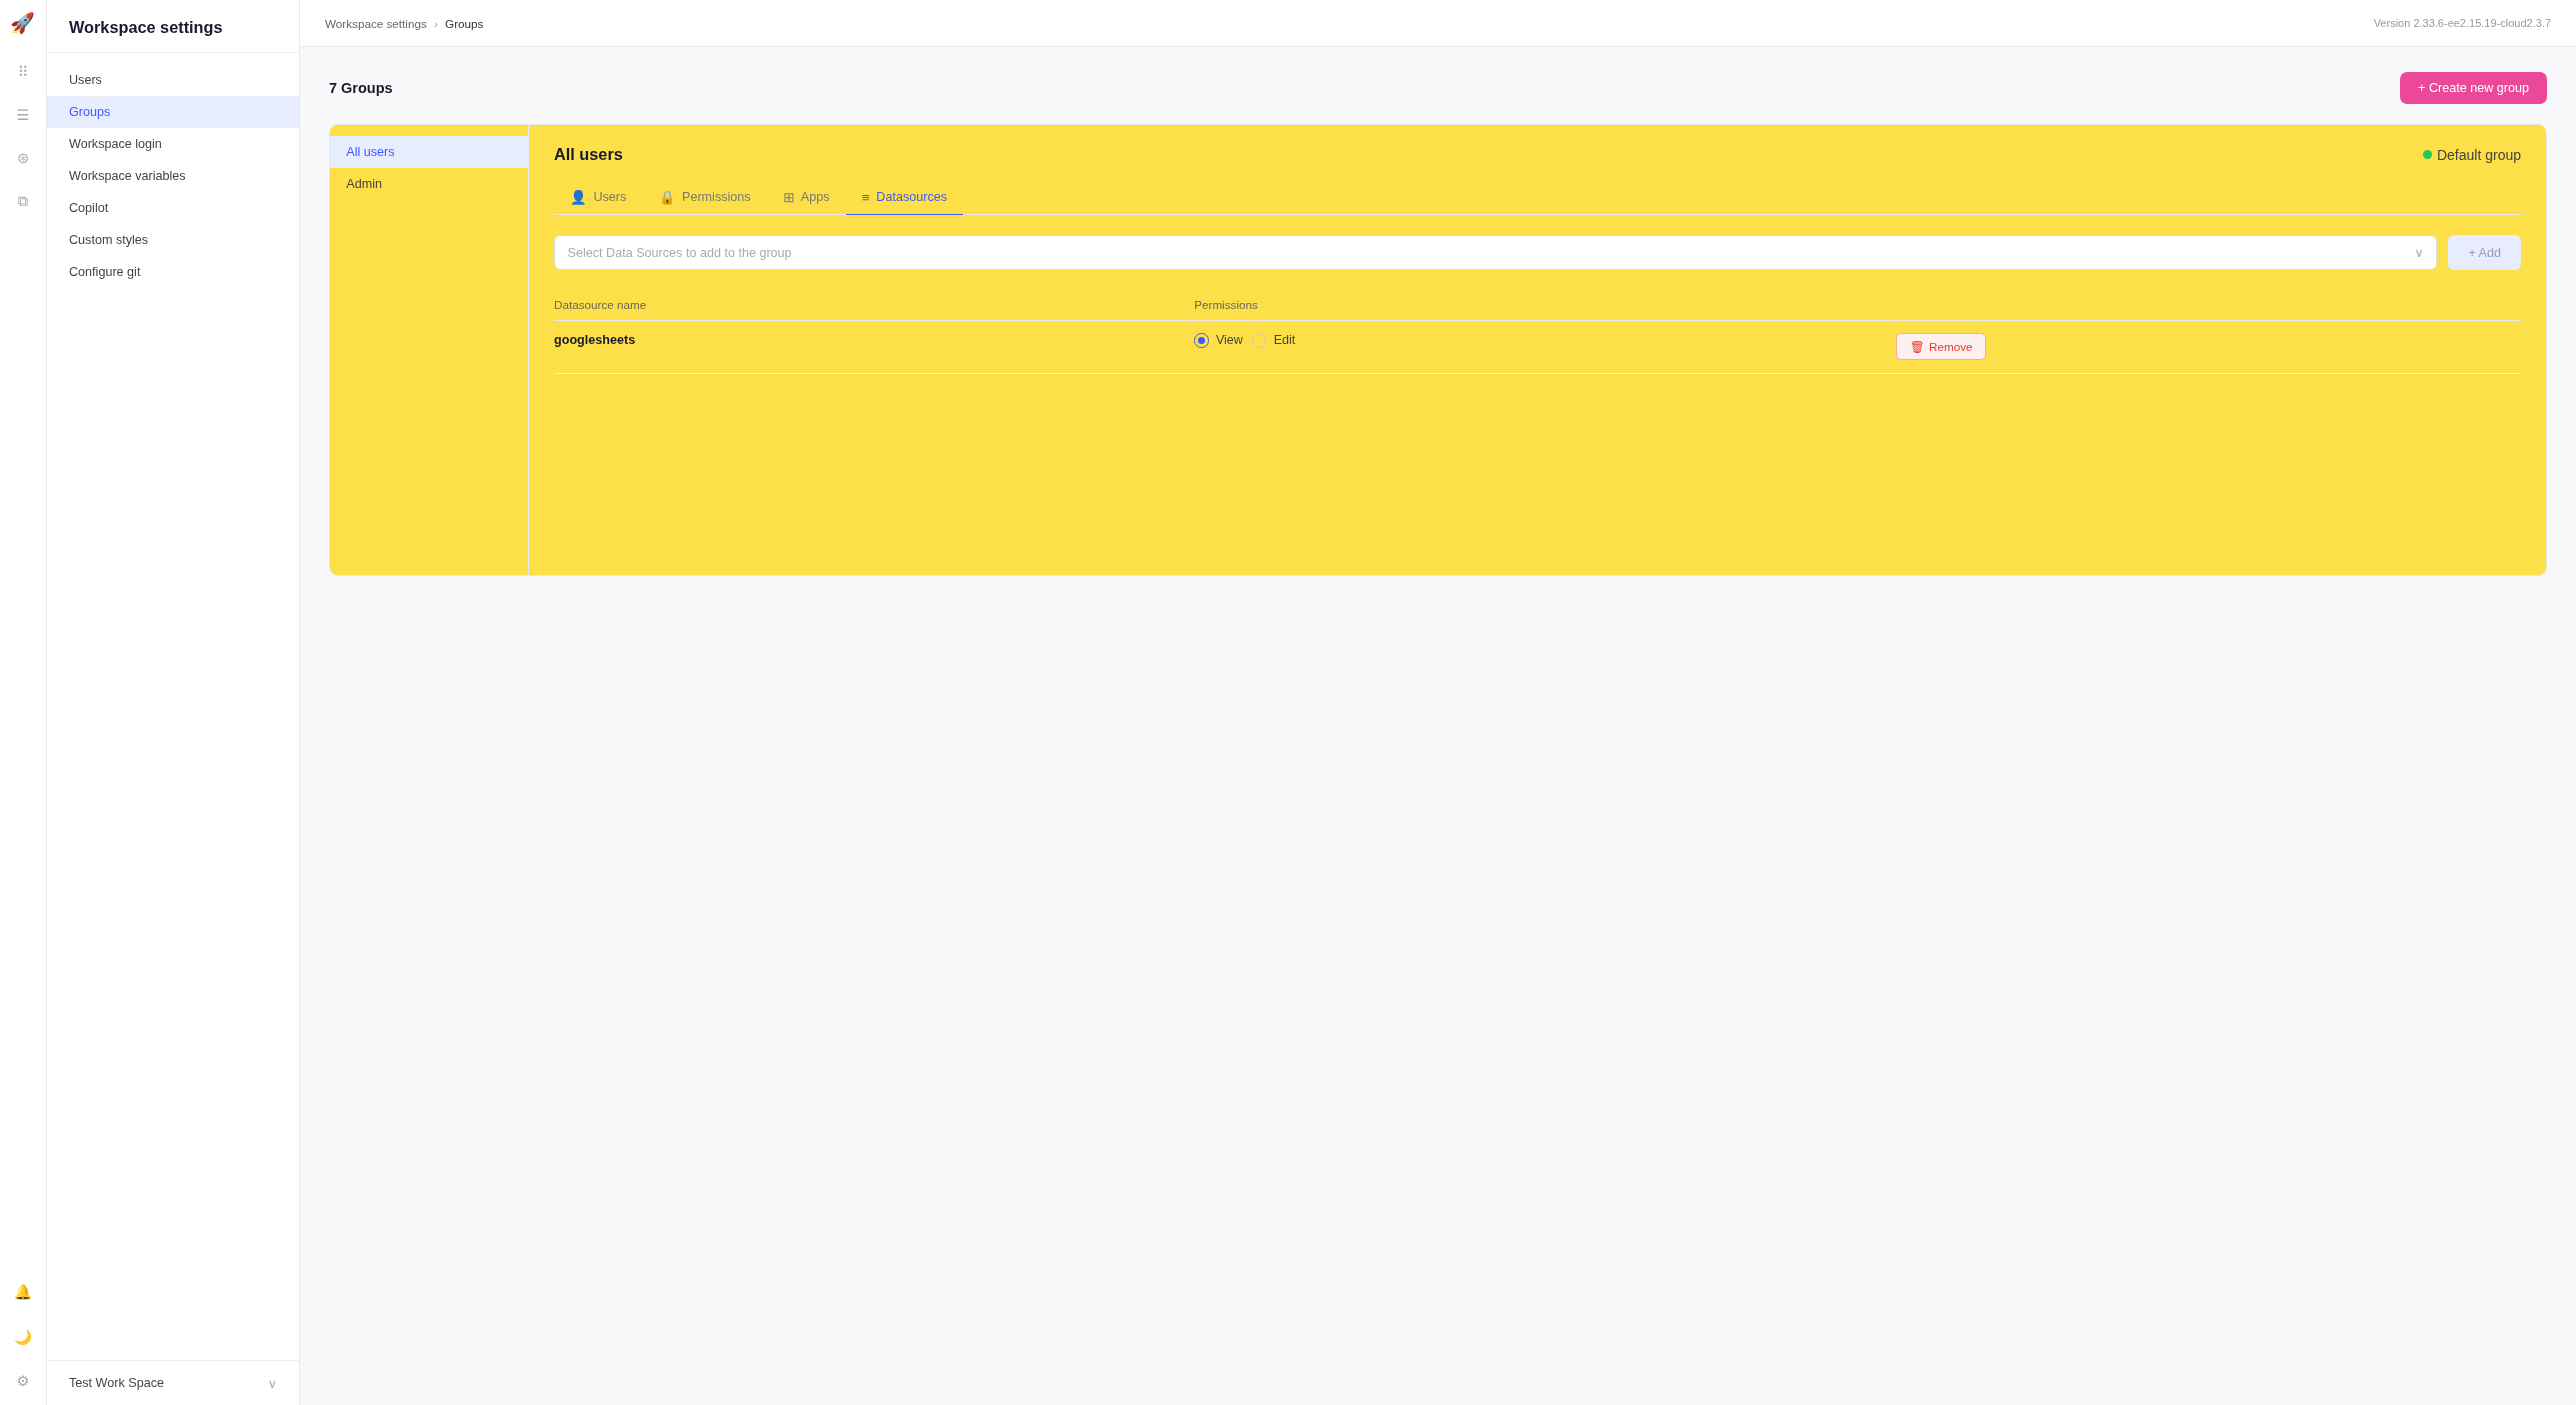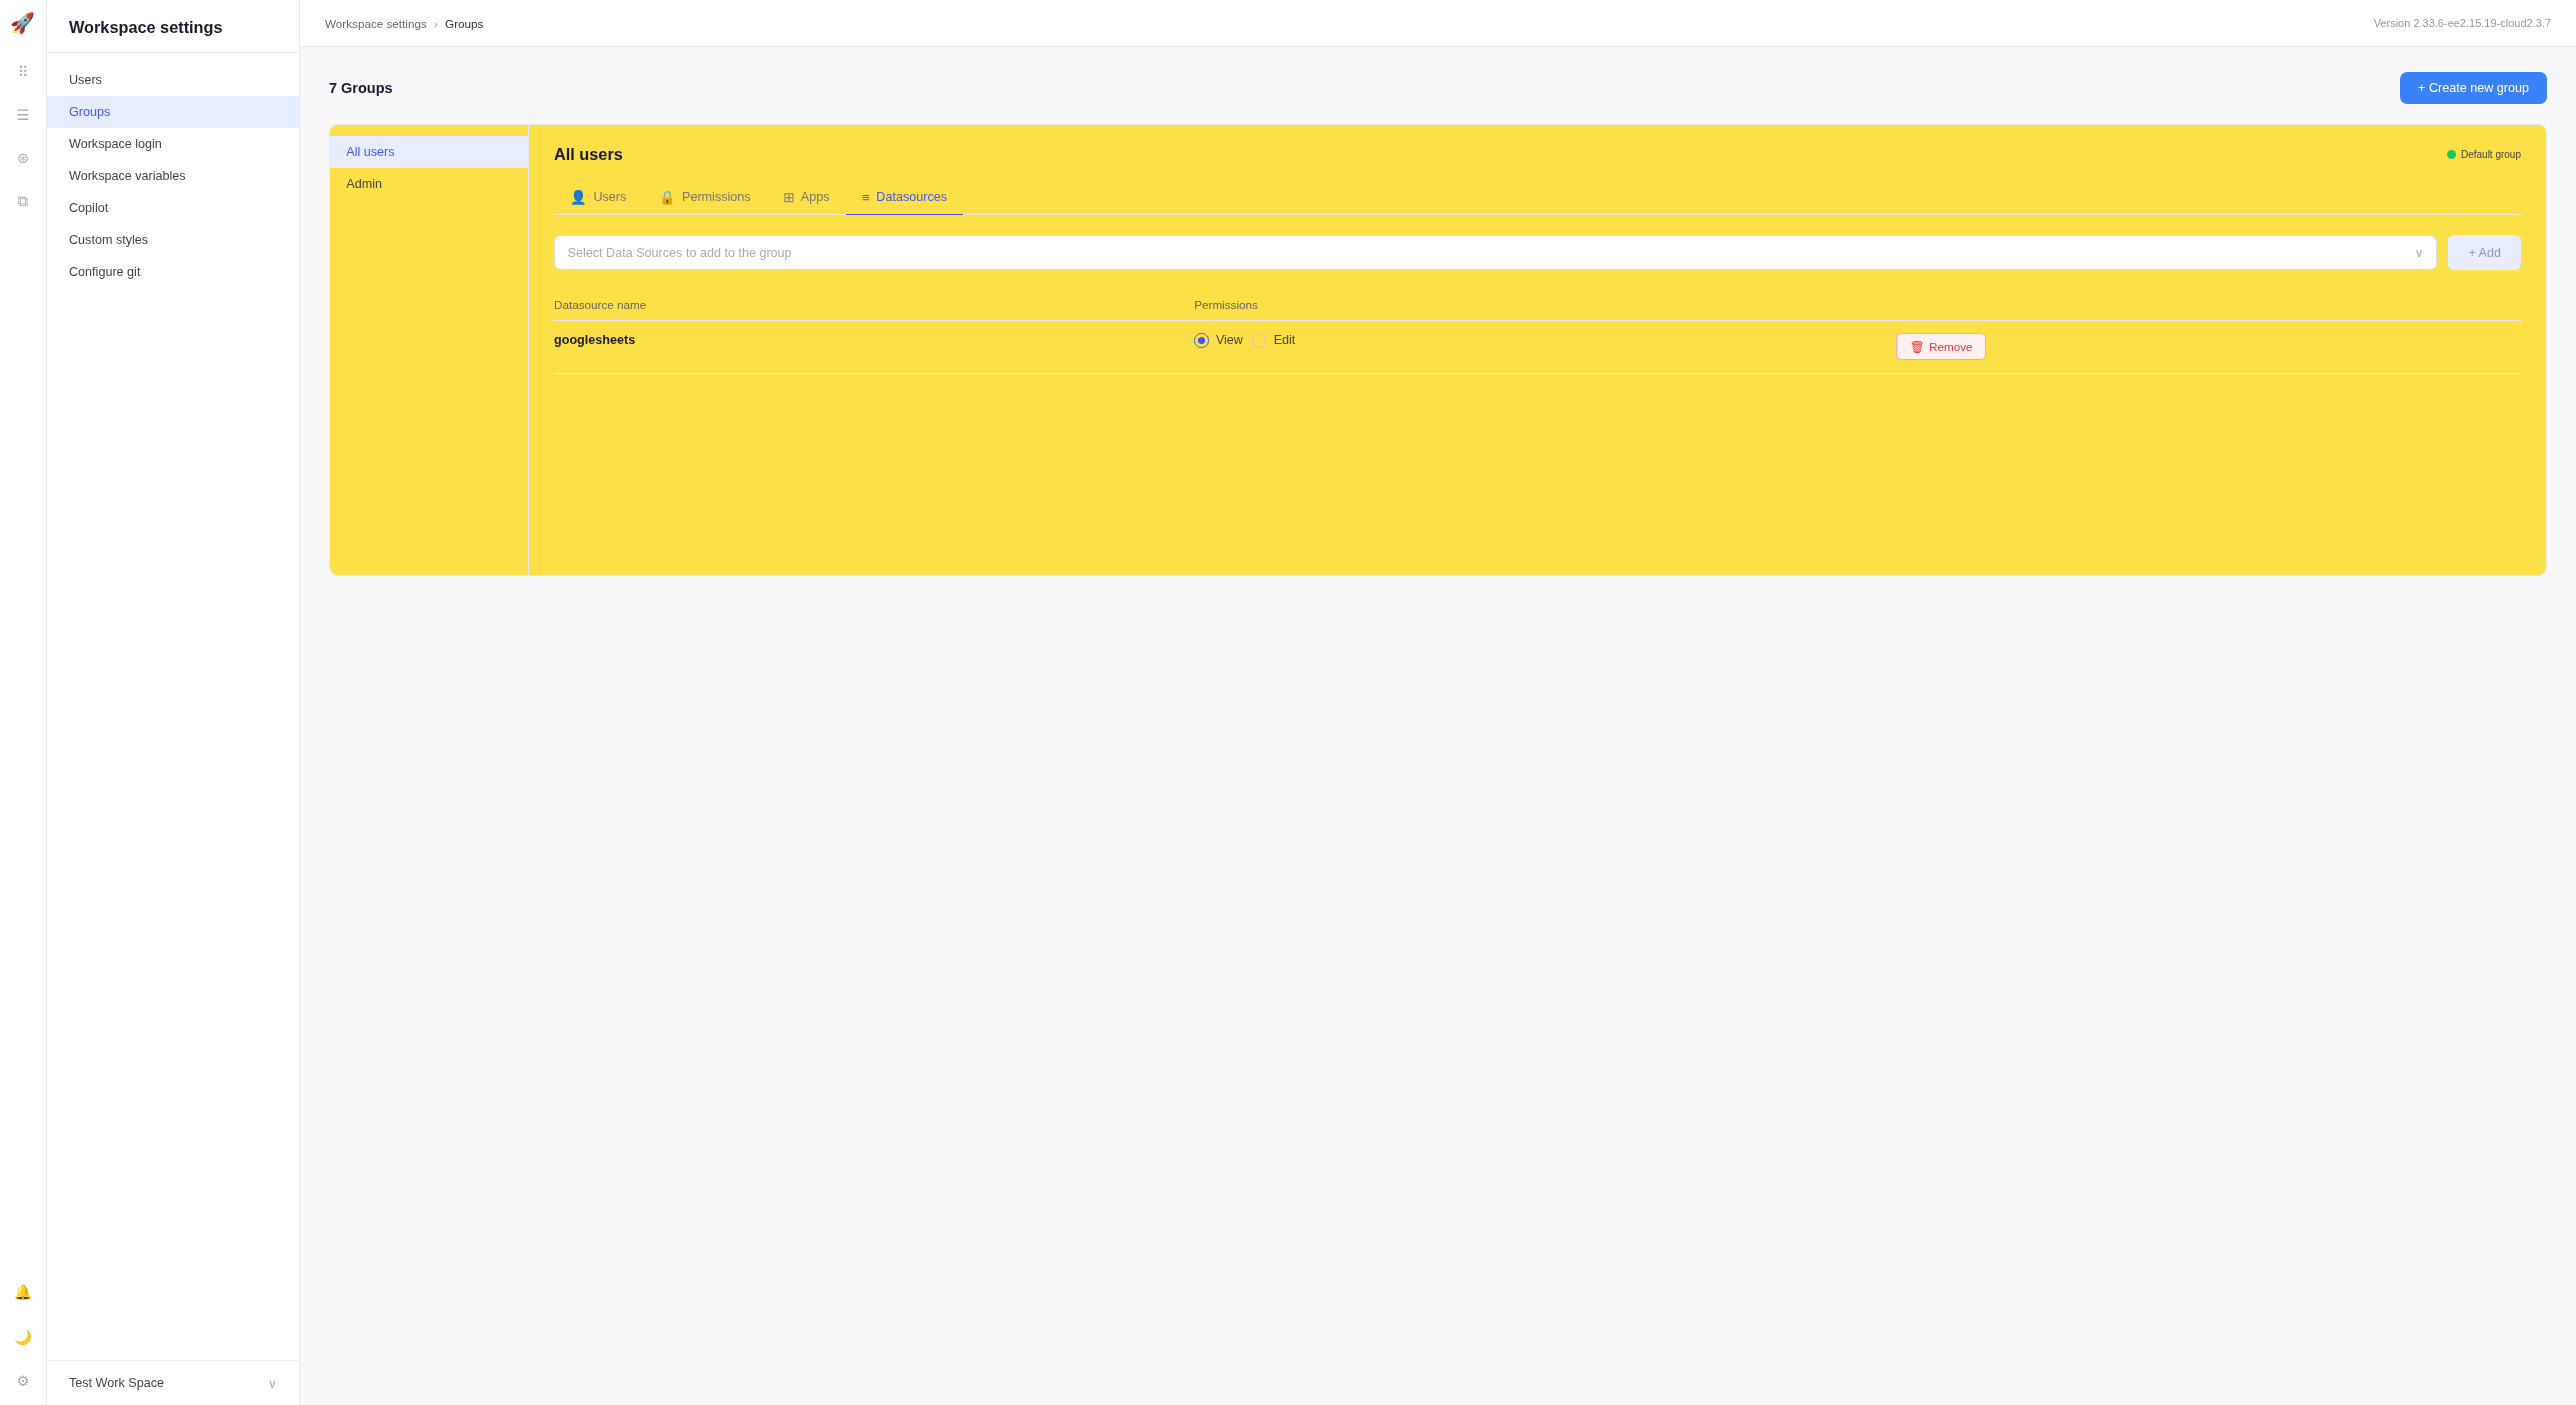--- a/index.html
+++ b/index.html
@@ -91,21 +91,21 @@
       overflow-y: auto;
     }
     .content-header {
       display: flex;
       align-items: center;
       justify-content: space-between;
       margin-bottom: 20px;
     }
     .groups-count { font-size: 14.5px; font-weight: 600; color: #1a1a2e; }
     .create-btn {
-      background: #3b82f6;
+      background: #ec4899;
       color: #fff;
       border: none;
       padding: 9px 18px;
       border-radius: 7.2px;
       font-size: 12.6px;
       font-weight: 500;
       cursor: pointer;
       display: flex;
       align-items: center;
       gap: 5.4px;
@@ -143,21 +143,21 @@
       display: flex;
       align-items: center;
       justify-content: space-between;
       margin-bottom: 16.3px;
     }
     .group-title { font-size: 16.3px; font-weight: 600; color: #1a1a2e; }
     .default-badge {
       display: flex;
       align-items: center;
       gap: 5.4px;
-      font-size: 10px;
+      font-size: 14px;
       color: #444;
     }
     .default-badge .dot { width: 9px; height: 9px; border-radius: 50%; background: #22c55e; display: inline-block; }
 
     
     .tabs {
       display: flex;
       gap: 0;
       border-bottom: 0.9px solid #e8e8e8;
       margin-bottom: 20px;

